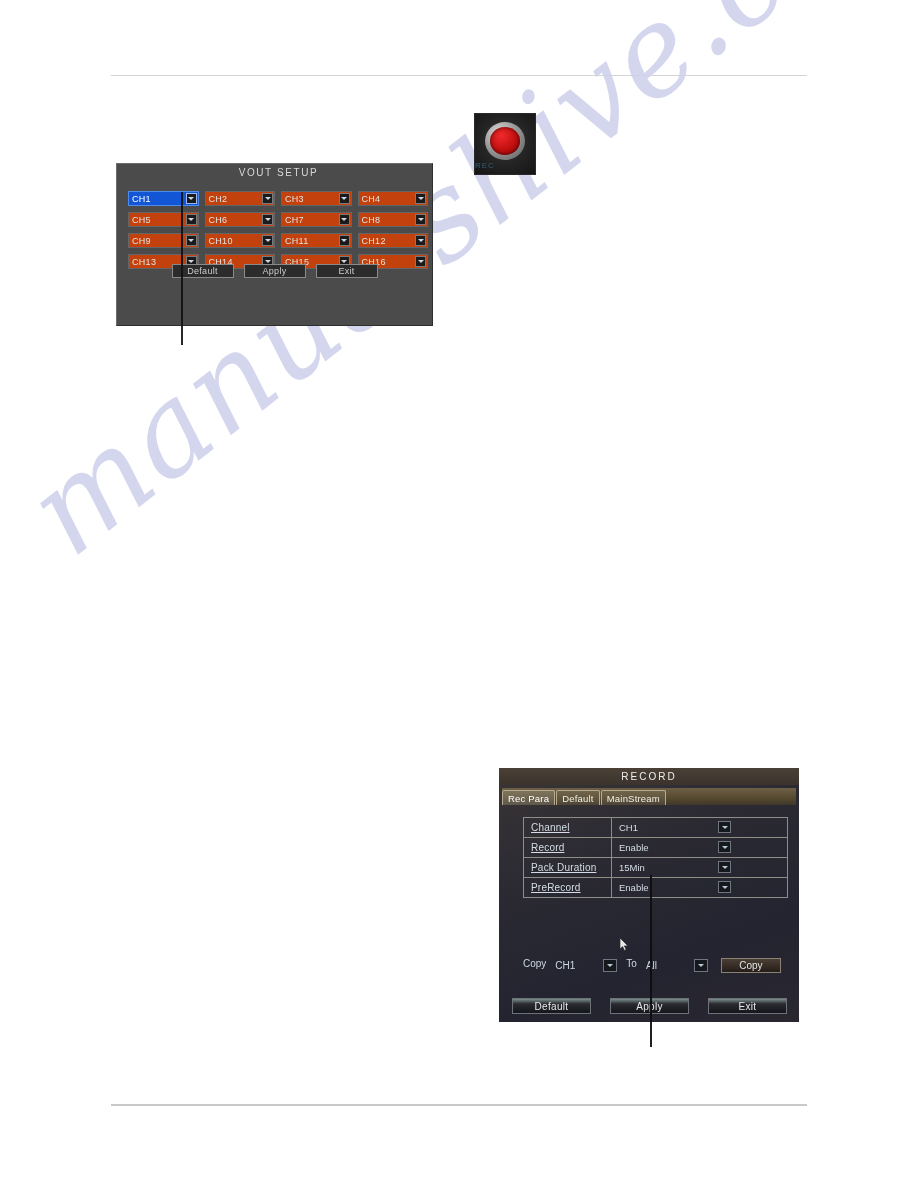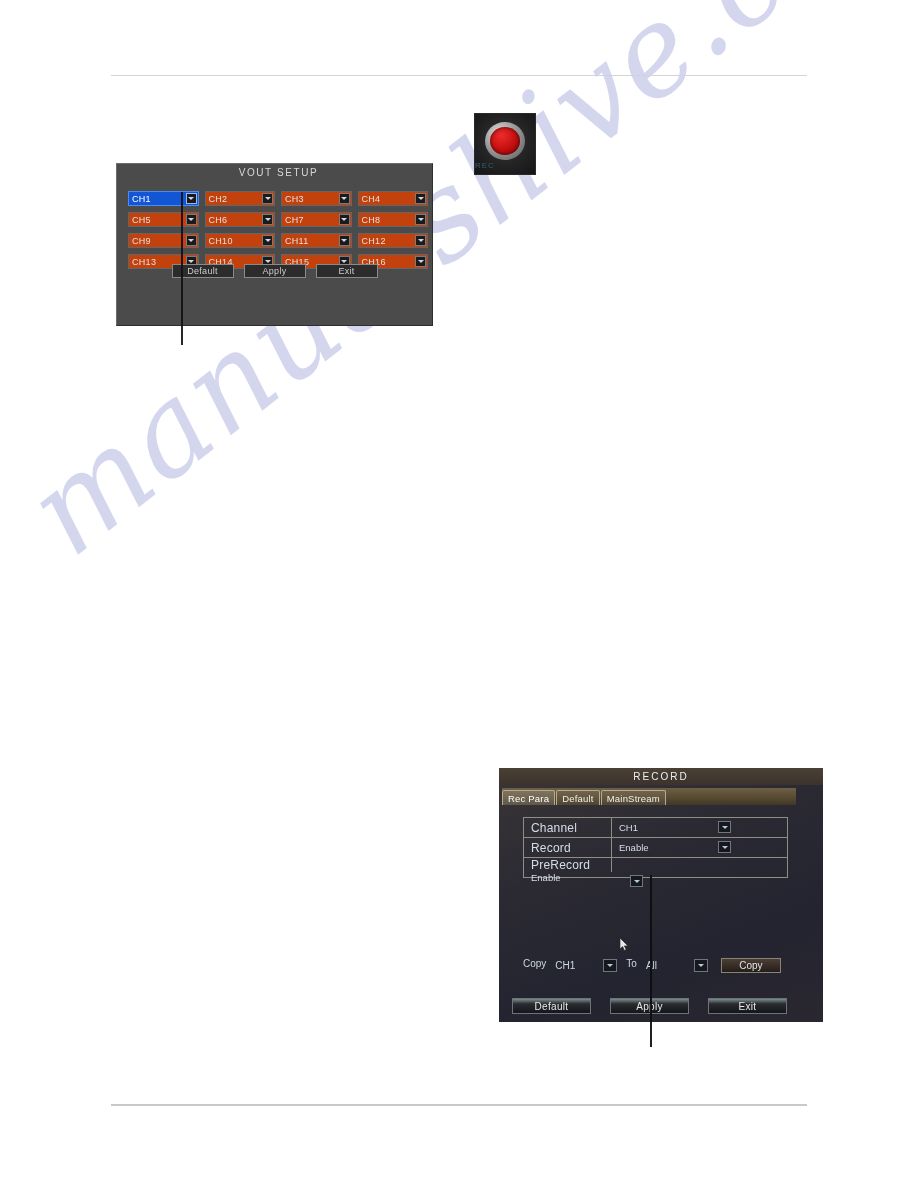--- a/index.html
+++ b/index.html
@@ -90,21 +90,21 @@
     background:radial-gradient(circle at 38% 30%, #ef2a2a 0%, #c20f0f 55%, #7d0606 100%);
     box-shadow:inset 0 0 4px rgba(0,0,0,.6);
   }
   .rec-label{
     position:absolute;left:0;bottom:4px;width:100%;
     font-size:8px;color:#3f6f92;letter-spacing:1px;opacity:.75;
   }
 
   
   .record{
-    position:absolute;left:499px;top:768px;width:324px;height:254px;
+    position:absolute;left:499px;top:768px;width:300px;height:254px;
     background:linear-gradient(160deg,#3a3536 0%,#2b2a33 35%,#232430 70%,#2a2730 100%);
     box-sizing:border-box;overflow:hidden;
   }
   .rec-titlebar{
     position:absolute;left:0;top:0;width:100%;height:17px;
     background:linear-gradient(180deg,#4a4036 0%,#3b332c 100%);
     color:#efefef;font-size:10px;letter-spacing:2px;
     display:flex;align-items:center;justify-content:center;
   }
   .rec-tabbar{
@@ -119,25 +119,25 @@
     border-radius:2px 2px 0 0;margin-right:1px;
     background:rgba(255,255,255,.07);
   }
   .tab.active{background:rgba(255,255,255,.16);color:#ffffff;}
 
   .rec-table{
     position:absolute;left:24px;top:49px;width:265px;
     border:1px solid #8d8f86;box-sizing:border-box;
   }
   .rec-row{display:flex;height:19px;border-bottom:1px solid #8d8f86;}
-  .rec-row:last-child{border-bottom:none;flex-direction:column;}
+  .rec-row:last-child{border-bottom:none;}
   .rec-lab{
     width:88px;border-right:1px solid #8d8f86;box-sizing:border-box;
     display:flex;align-items:center;padding-left:7px;
-    font-size:12px;color:#d4dde6;letter-spacing:.2px;
+    font-size:10px;color:#d4dde6;letter-spacing:.2px;text-decoration:underline;
   }
   .rec-val{
     flex:1;position:relative;display:flex;align-items:center;
     padding-left:7px;font-size:9.5px;color:#d6dee7;
   }
   .rec-val .arrow{
     position:absolute;left:106px;top:3px;width:13px;height:12px;
     background:#15181d;border:1px solid #6f7680;box-sizing:border-box;
     display:flex;align-items:center;justify-content:center;
   }
@@ -304,20 +304,27 @@
       </div>
     </div>
     <div class="rec-row">
       <div class="rec-lab">Record</div>
       <div class="rec-val">
         <span>Enable</span>
         <span class="arrow"></span>
       </div>
     </div>
     <div class="rec-row">
+      <div class="rec-lab">Pack Duration</div>
+      <div class="rec-val">
+        <span>15Min</span>
+        <span class="arrow"></span>
+      </div>
+    </div>
+    <div class="rec-row">
       <div class="rec-lab">PreRecord</div>
       <div class="rec-val">
         <span>Enable</span>
         <span class="arrow"></span>
       </div>
     </div>
   </div>
 
   <div class="copy-row">
     <span class="lbl">Copy</span>

